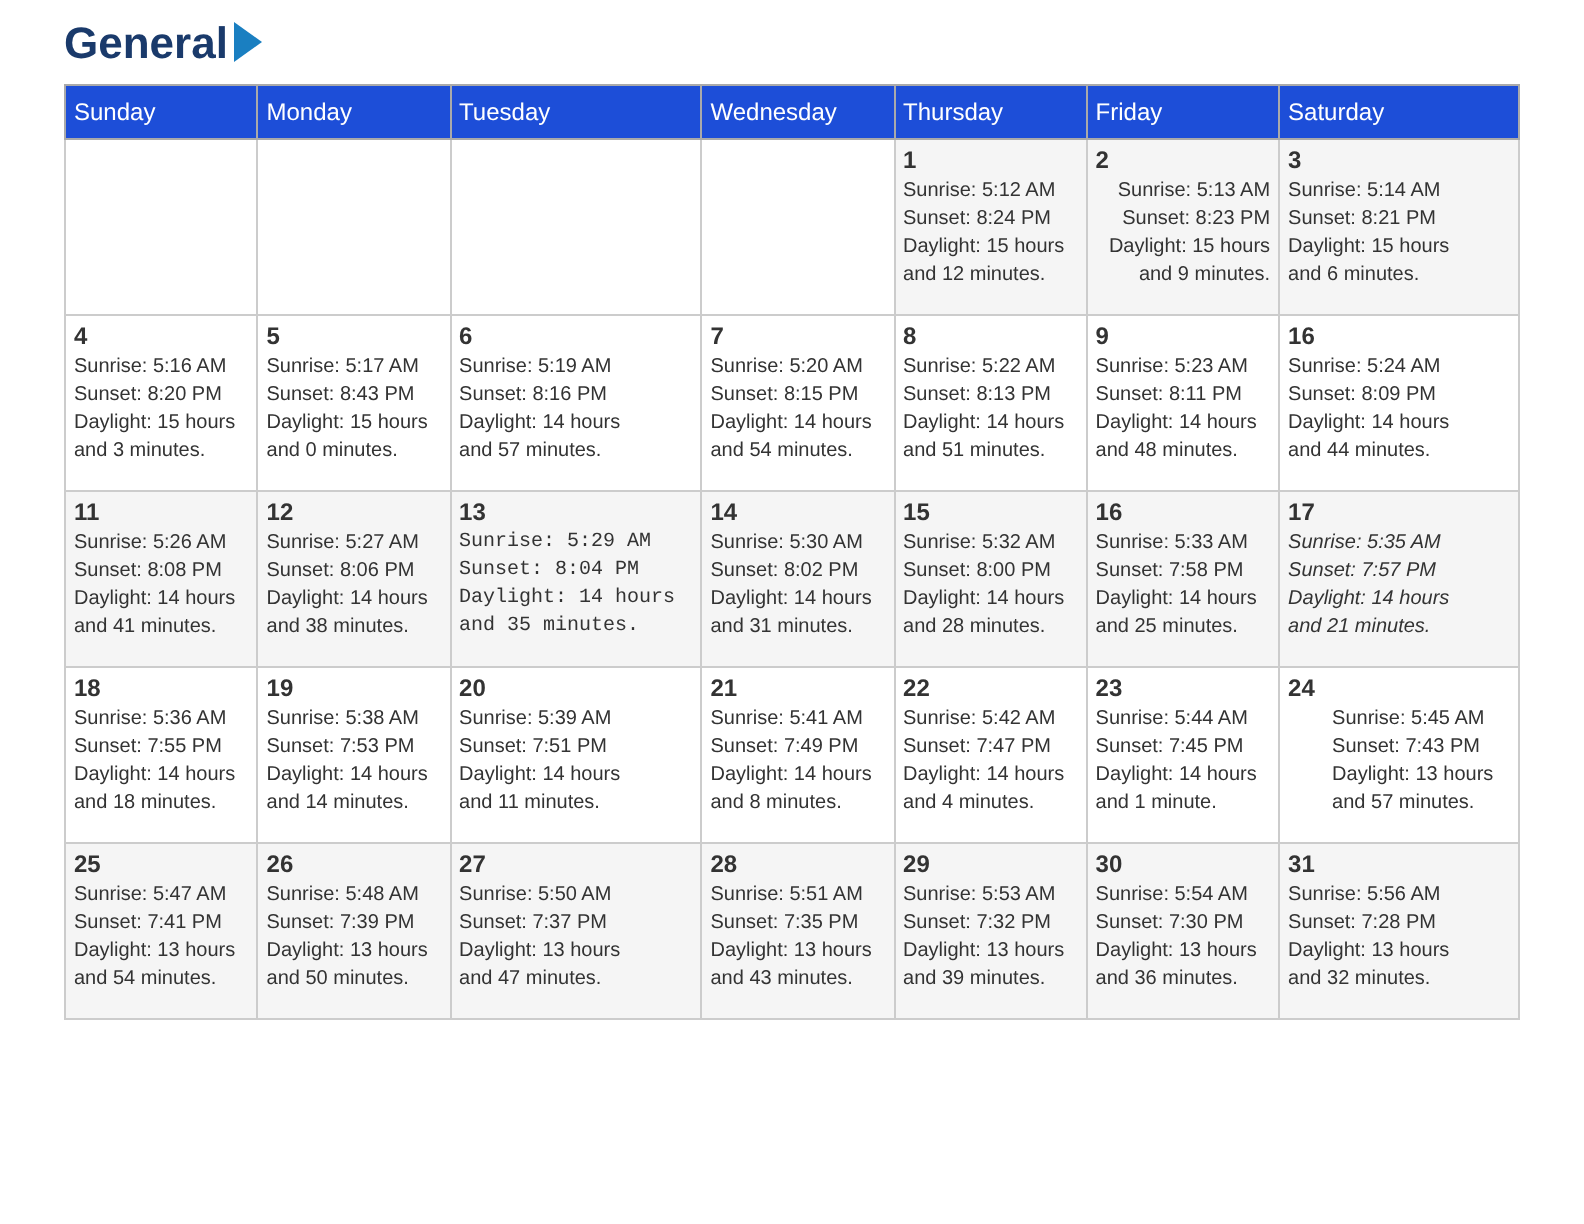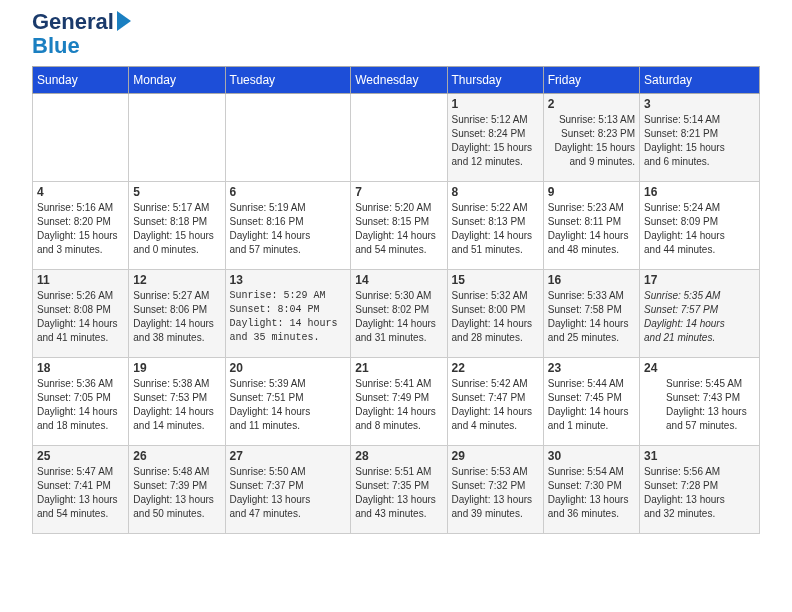--- a/index.html
+++ b/index.html
@@ -27,23 +27,20 @@
 <body>
 
 <div class="page">
   <div class="header">
     <div class="logo">
       <div>
         <div style="display:flex;align-items:center;">
           <span class="logo-text">General</span>
           <div style="width:0;height:0;border-top:10px solid transparent;border-bottom:10px solid transparent;border-left:14px solid #1a7fc1;margin-left:3px;margin-top:-2px;"></div>
         </div>
-        <div style="display:flex;align-items:center;">
-          <span class="logo-text"><span>Blue</span></span>
-        </div>
       </div>
     </div>
     <div class="title-area">
       <div class="month-title"></div>
       <div class="location"></div>
     </div>
   </div>
 
   <table>
     <thead>
@@ -89,21 +86,21 @@
           <td>
             <span class="day-num">4</span>
             <div class="day-info" style="white-space: pre-line;">Sunrise: 5:16 AM
 Sunset: 8:20 PM
 Daylight: 15 hours
 and 3 minutes.</div>
           </td>
           <td>
             <span class="day-num">5</span>
             <div class="day-info" style="white-space: pre-line;">Sunrise: 5:17 AM
-Sunset: 8:18 PM
+Sunset: 8:43 PM
 Daylight: 15 hours
 and 0 minutes.</div>
           </td>
           <td>
             <span class="day-num">6</span>
             <div class="day-info" style="white-space: pre-line;">Sunrise: 5:19 AM
 Sunset: 8:16 PM
 Daylight: 14 hours
 and 57 minutes.</div>
           </td>
@@ -184,21 +181,21 @@
             <div class="day-info" style="white-space: pre-line; font-style: italic;">Sunrise: 5:35 AM
 Sunset: 7:57 PM
 Daylight: 14 hours
 and 21 minutes.</div>
           </td>
         </tr>
         <tr>
           <td>
             <span class="day-num">18</span>
             <div class="day-info" style="white-space: pre-line;">Sunrise: 5:36 AM
-Sunset: 7:05 PM
+Sunset: 7:55 PM
 Daylight: 14 hours
 and 18 minutes.</div>
           </td>
           <td>
             <span class="day-num">19</span>
             <div class="day-info" style="white-space: pre-line;">Sunrise: 5:38 AM
 Sunset: 7:53 PM
 Daylight: 14 hours
 and 14 minutes.</div>
           </td>

